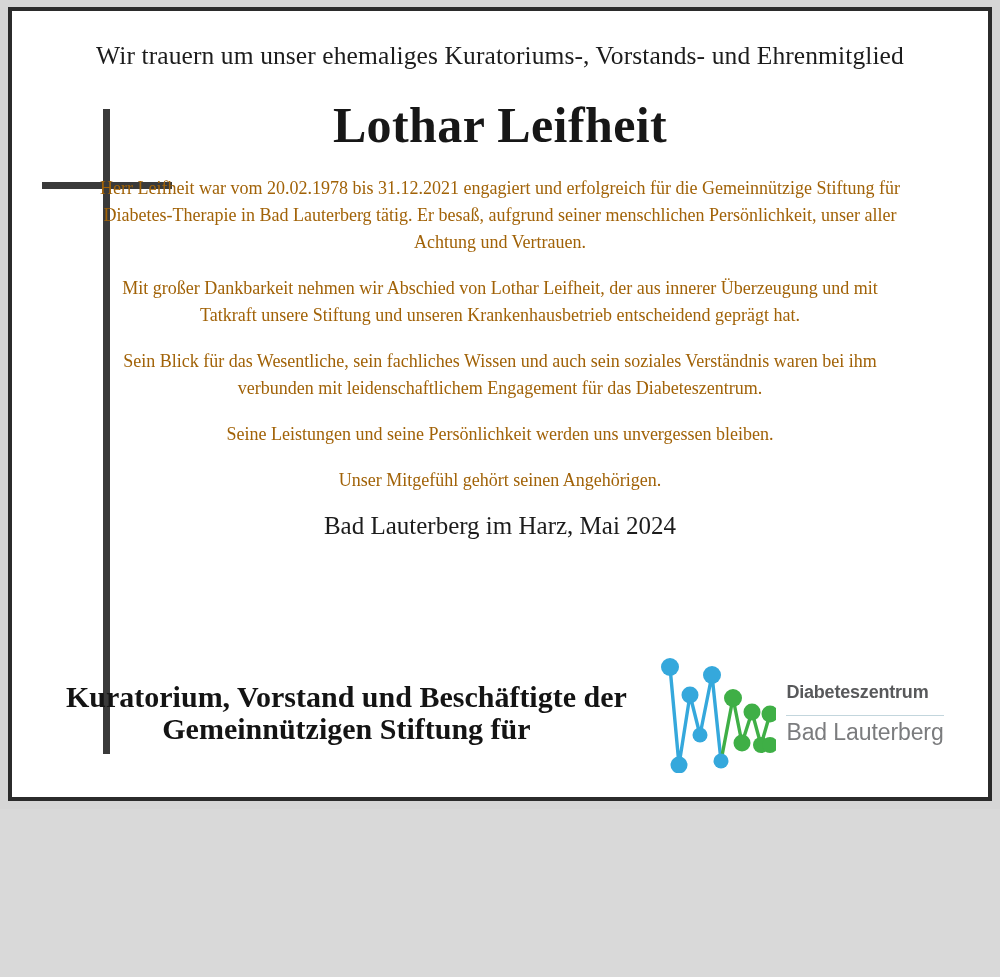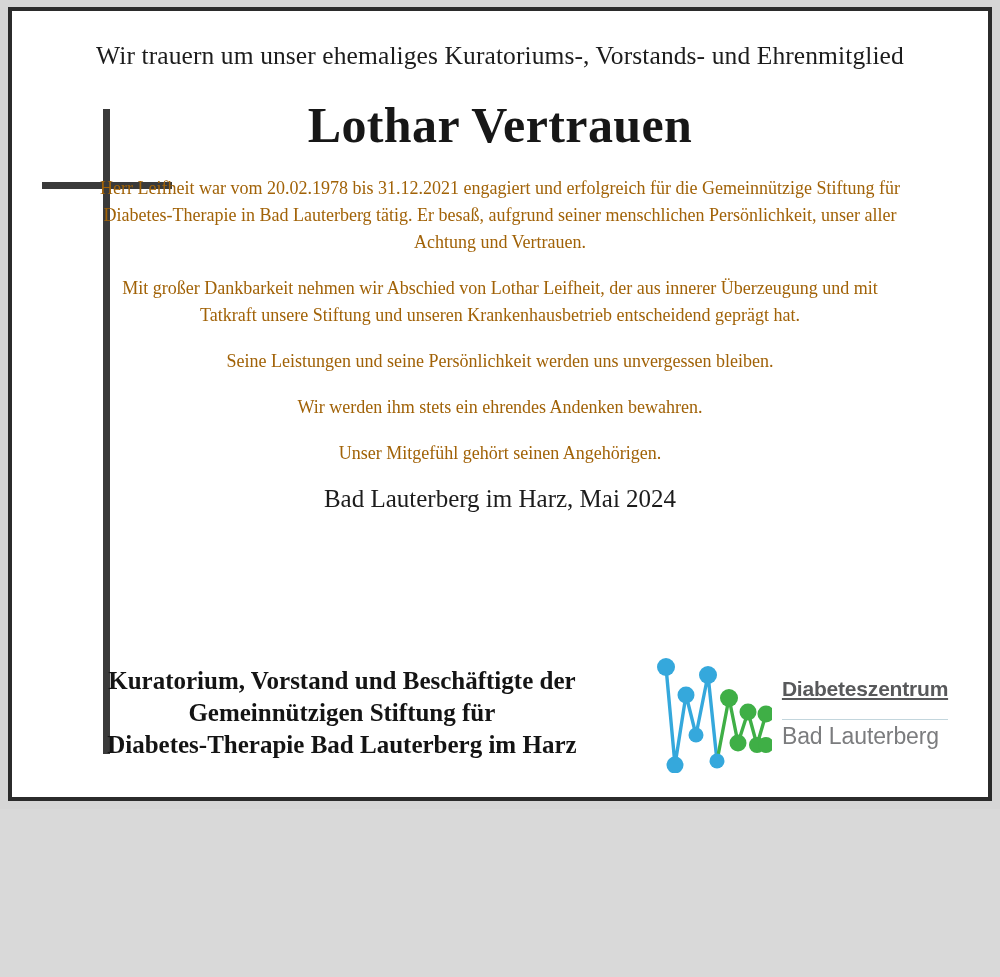--- a/index.html
+++ b/index.html
@@ -115,49 +115,48 @@
     width: 100%;
     display: flex;
     align-items: center;
     justify-content: center;
     gap: 22px;
   }
 
   .signature {
     width: 580px;
     text-align: center;
-    font-size: 25px;
+    font-size: 30px;
     font-weight: bold;
     line-height: 32px;
     color: #141414;
   }
   .signature div { white-space: nowrap; }
 
   .logo {
     display: flex;
     align-items: center;
     gap: 10px;
   }
 
   .logo-mark { width: 118px; height: 120px; display: block; }
 
   .logo-words {
     font-family: "Liberation Sans", sans-serif;
     text-align: left;
     line-height: 1;
   }
   .logo-title {
-    font-size: 21px;
+    font-size: 18px;
     font-weight: bold;
     color: #58595b;
     letter-spacing: -0.2px;
-    padding-bottom: 20px;
+    padding-bottom: 14px;
     border-bottom: 1.5px solid #c3d6dd;
     white-space: nowrap;
-    text-decoration: underline;
   }
   .logo-sub {
     font-size: 23px;
     color: #7b7c7e;
     padding-top: 5px;
     letter-spacing: -0.1px;
     white-space: nowrap;
   }
 </style>
 </head>
@@ -168,39 +167,38 @@
 
     <div class="cross">
       <div class="cross-stem"></div>
       <div class="cross-arm"></div>
     </div>
 
     <div class="content">
 
       <p class="lead-line">Wir trauern um unser ehemaliges Kuratoriums-, Vorstands- und Ehrenmitglied</p>
 
-      <h1 class="deceased-name">Lothar Vertrauen</h1>
+      <h1 class="deceased-name">Lothar Leifheit</h1>
 
       <div class="body-block">
         <p class="body-par">Herr Leifheit war vom 20.02.1978 bis 31.12.2021 engagiert und erfolgreich für die Gemeinnützige Stiftung für Diabetes-Therapie in Bad Lauterberg tätig. Er besaß, aufgrund seiner menschlichen Persönlichkeit, unser aller Achtung und Vertrauen.</p>
         <p class="body-par">Mit großer Dankbarkeit nehmen wir Abschied von Lothar Leifheit, der aus innerer Überzeugung und mit Tatkraft unsere Stiftung und unseren Krankenhausbetrieb entscheidend geprägt hat.</p>
+        <p class="body-par">Sein Blick für das Wesentliche, sein fachliches Wissen und auch sein soziales Verständnis waren bei ihm verbunden mit leidenschaftlichem Engagement für das Diabeteszentrum.</p>
         <p class="body-par par-narrow">Seine Leistungen und seine Persönlichkeit werden uns unvergessen bleiben.</p>
-        <p class="body-par par-narrow">Wir werden ihm stets ein ehrendes Andenken bewahren.</p>
         <p class="body-par par-narrow">Unser Mitgefühl gehört seinen Angehörigen.</p>
       </div>
 
       <p class="place-date">Bad Lauterberg im Harz, Mai 2024</p>
     </div>
 
     <div class="footer">
 
       <div class="signature">
         <div>Kuratorium, Vorstand und Beschäftigte der</div>
         <div>Gemeinnützigen Stiftung für</div>
-        <div>Diabetes-Therapie Bad Lauterberg im Harz</div>
       </div>
 
       <div class="logo">
 
         <svg class="logo-mark" viewBox="0 0 118 120">
           <polyline points="12,14 21,112 32,42 42,82 54,22 63,108" fill="none" stroke="#35a8dc" stroke-width="3.4" stroke-linecap="round" stroke-linejoin="round"></polyline>
           <polyline points="63,108 75,45 84,90 94,59 103,92 112,61" fill="none" stroke="#3faf46" stroke-width="3.4" stroke-linecap="round" stroke-linejoin="round"></polyline>
           <circle cx="12" cy="14" r="9" fill="#35a8dc"></circle>
           <circle cx="21" cy="112" r="8.5" fill="#35a8dc"></circle>
           <circle cx="32" cy="42" r="8.5" fill="#35a8dc"></circle>

